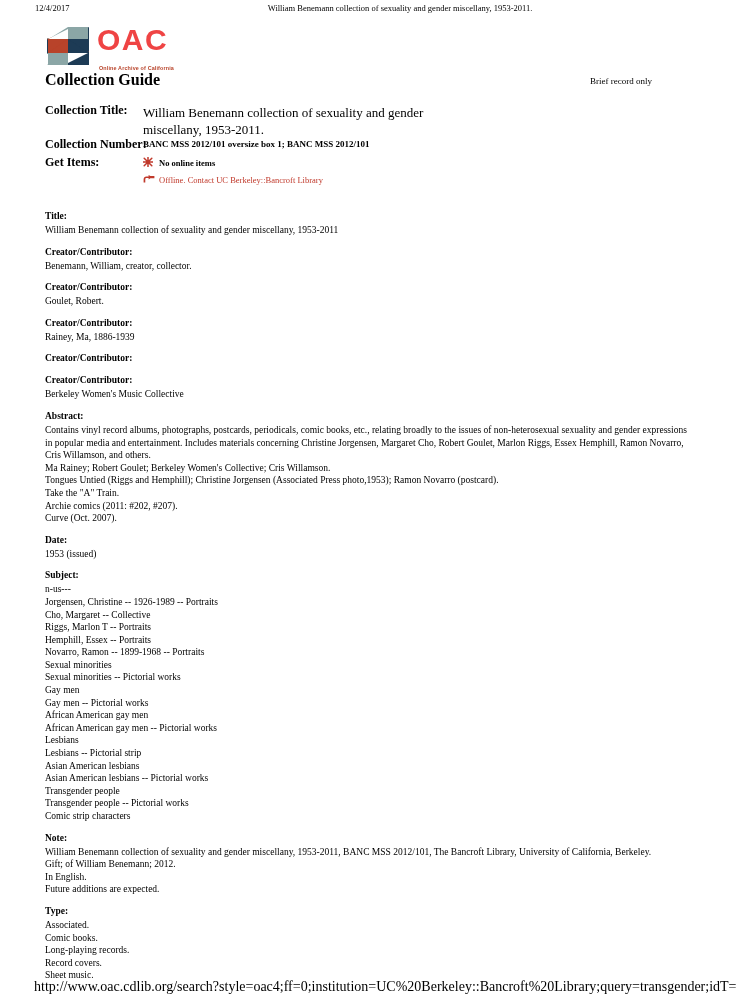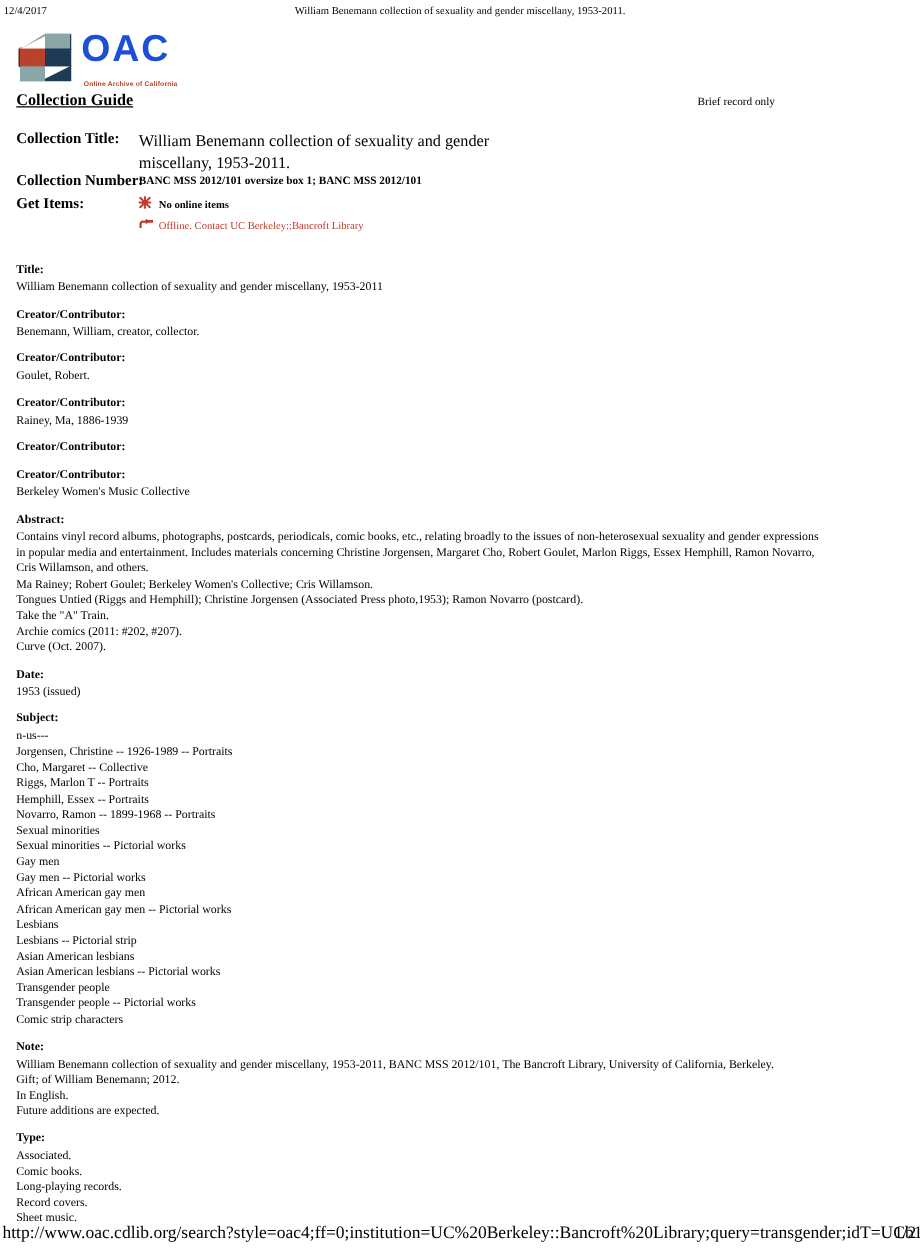--- a/index.html
+++ b/index.html
@@ -14,20 +14,21 @@
     font-family: "Liberation Serif", "DejaVu Serif", serif;
     color: #000000;
     -webkit-font-smoothing: antialiased;
   }
 
   .page {
     position: relative;
     width: 624px;
     height: 1000px;
     box-sizing: border-box;
+    margin-left: 32px;
   }
 
   
   .print-header {
     position: absolute;
     top: 2px;
     left: 0;
     width: 736px;
     height: 14px;
     font-size: 8.5px;
@@ -102,21 +103,21 @@
     left: 52px;
     top: 0px;
     width: 100px;
   }
   .logo-oac {
     font-family: "Liberation Sans", "DejaVu Sans", sans-serif;
     font-size: 30px;
     font-weight: bold;
     letter-spacing: 1.5px;
     line-height: 32px;
-    color: #1d4ed8;
+    color: #ef4444;
   }
   .logo-tagline {
     font-family: "Liberation Sans", "DejaVu Sans", sans-serif;
     font-size: 5.4px;
     font-weight: bold;
     letter-spacing: 0.15px;
     line-height: 7px;
     color: #b8432a;
     margin-top: -1px;
     margin-left: 2px;
@@ -126,24 +127,23 @@
   
   .guide-row {
     position: relative;
     height: 20px;
     margin-top: 4px;
   }
   .guide-title {
     position: absolute;
     left: 0;
     top: 0;
-    font-size: 13px;
+    font-size: 16px;
     font-weight: bold;
     line-height: 16px;
-    text-decoration: underline;
   }
   .brief-record {
     position: absolute;
     left: 545px;
     top: 2px;
     font-size: 9px;
     line-height: 14px;
     white-space: nowrap;
   }
 

